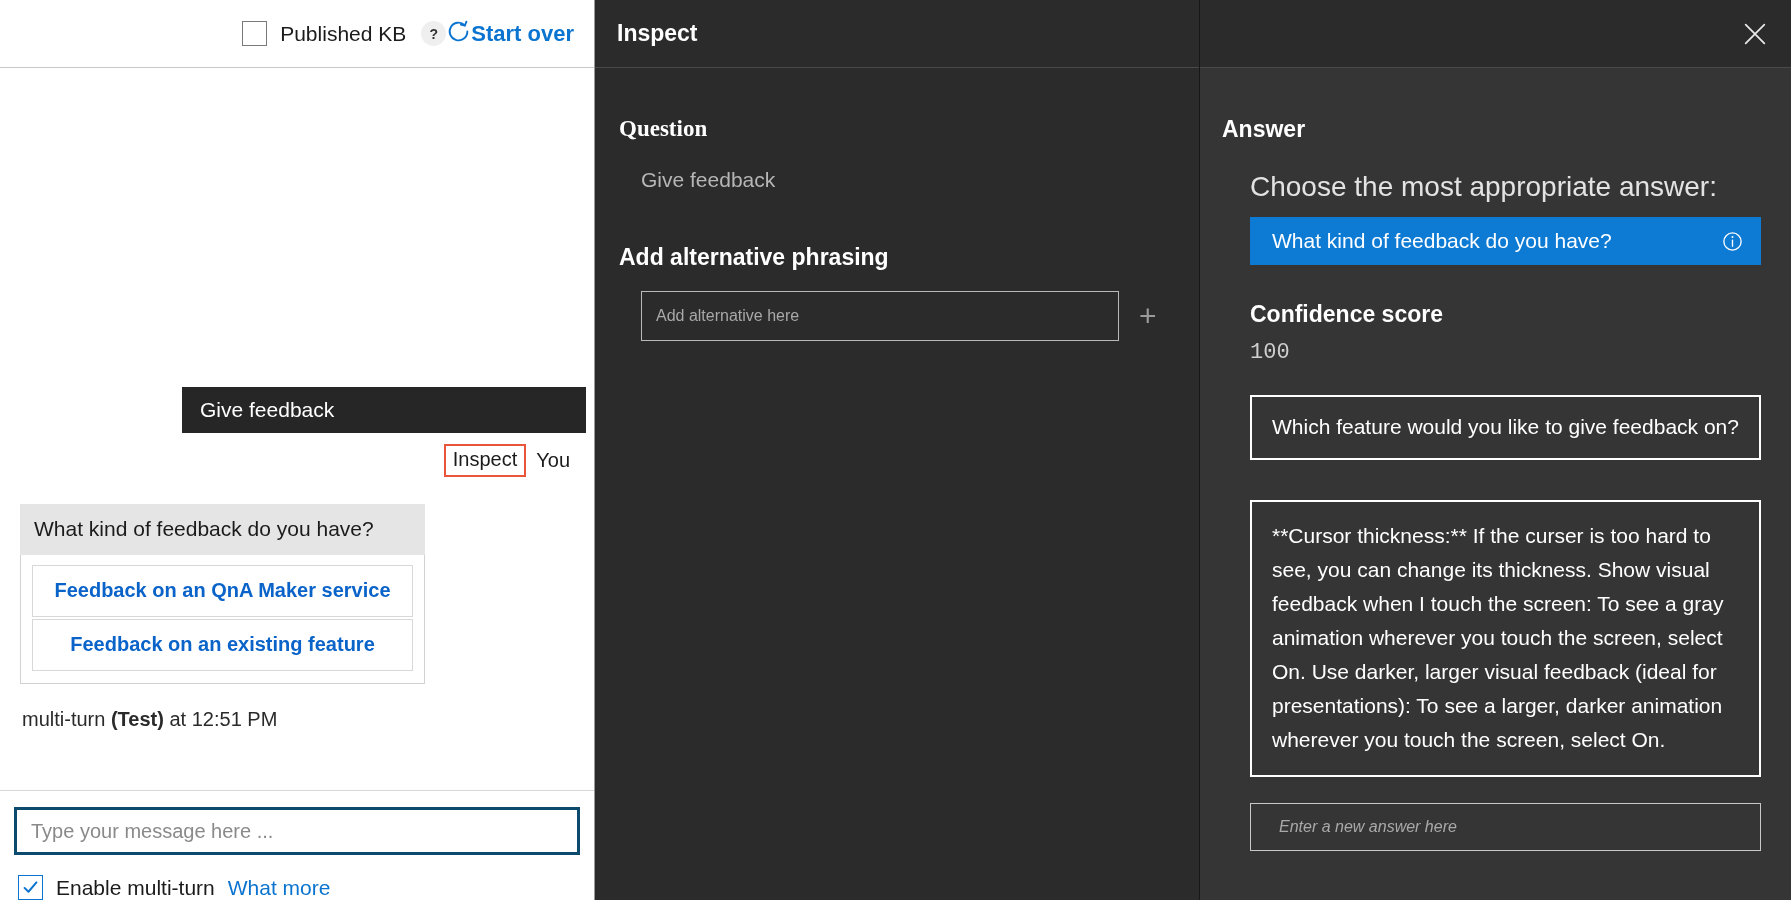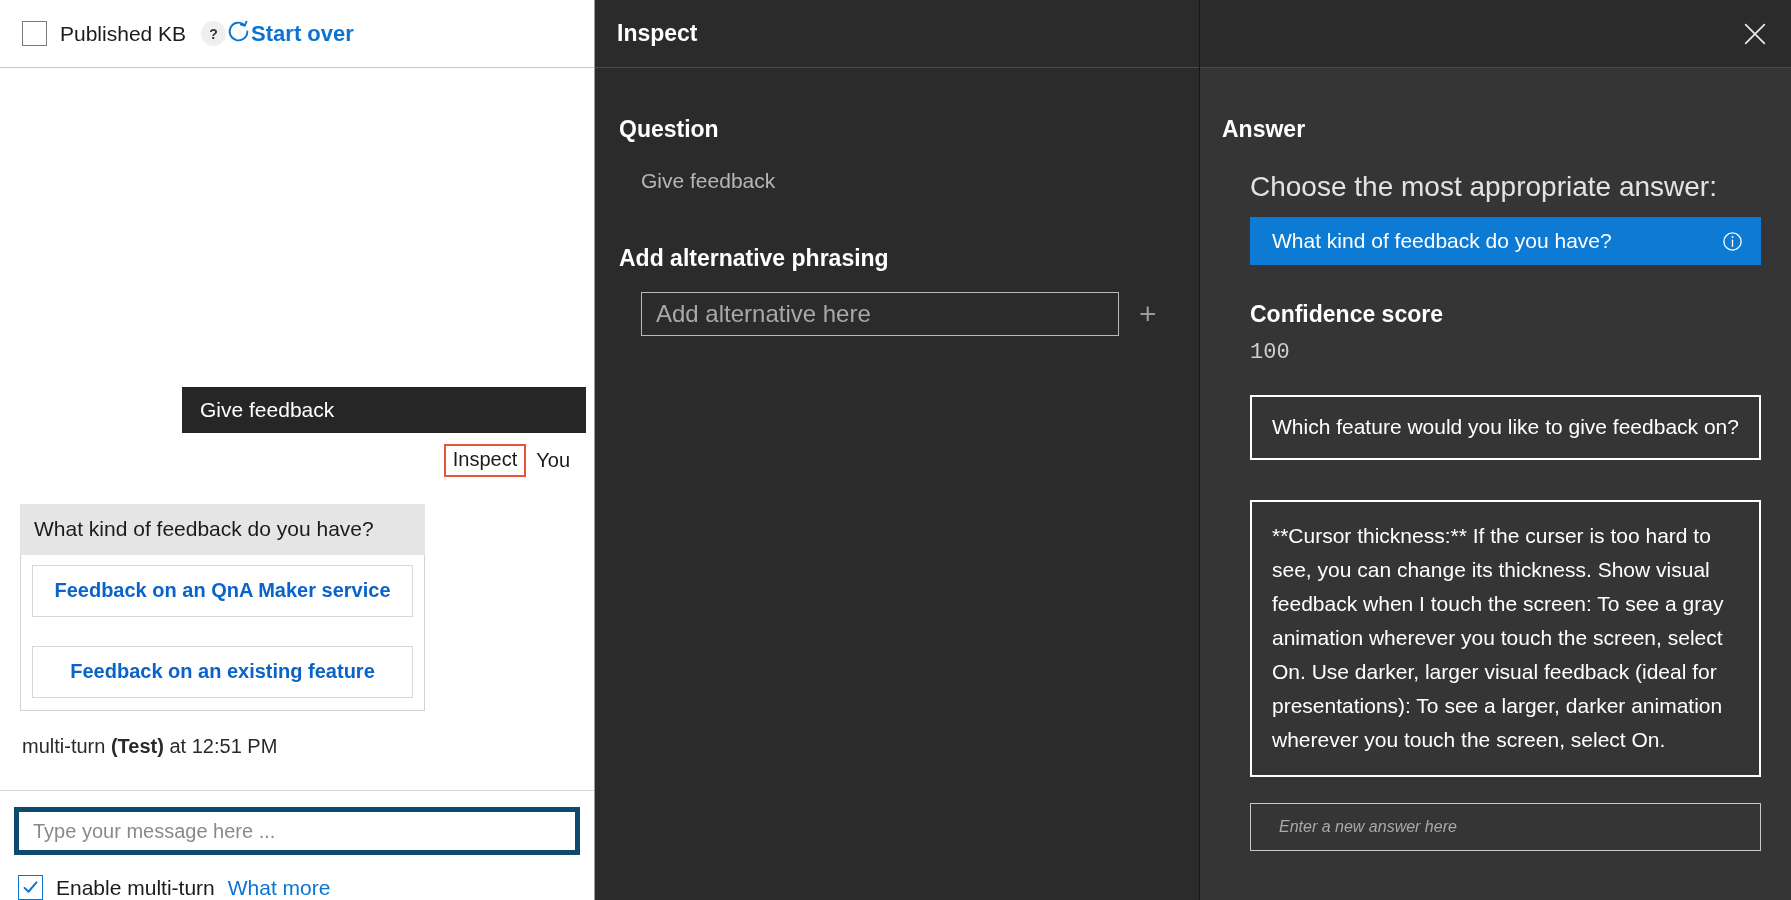--- a/index.html
+++ b/index.html
@@ -26,21 +26,21 @@
     flex-direction: column;
     position: relative;
   }
   .chat-header {
     height: 68px;
     min-height: 68px;
     border-bottom: 1px solid #c8c8c8;
     display: flex;
     align-items: center;
     padding: 0 20px 0 22px;
-    justify-content: flex-start;
+    justify-content: flex-end;
   }
   .pub-group { display: flex; align-items: center; gap: 13px; }
   .pub-checkbox {
     width: 25px; height: 25px;
     border: 1.6px solid #7a7a7a;
     background: #fff;
     display: inline-block;
   }
   .pub-label { font-size: 21px; color: #1b1b1b; }
   .help-badge {
@@ -105,40 +105,40 @@
     padding: 10px 11px 12px 11px;
   }
   .prompt-btn {
     border: 1px solid #d8d8d8;
     background: #fff;
     color: #0a63c9;
     font-size: 20px;
     font-weight: 700;
     text-align: center;
     padding: 13px 6px 14px 6px;
-    margin-bottom: 29px;
+    margin-bottom: 2px;
   }
   .prompt-btn:last-child { margin-bottom: 0; }
 
   .turn-meta {
     margin-top: 24px;
     margin-left: 12px;
     font-size: 20px;
     color: #2a2a2a;
   }
   .turn-meta b { font-weight: 700; }
 
   .chat-footer {
     border-top: 1px solid #d8d8d8;
     padding: 16px 14px 0 14px;
   }
   .msg-input {
     width: 100%;
     height: 48px;
-    border: 5px solid #0c4a6e;
+    border: 3px solid #0c4a6e;
     background: #fff;
     font-size: 20px;
     color: #8a8a8a;
     padding: 0 14px;
     font-family: "Liberation Sans", sans-serif;
     outline: none;
   }
   .msg-input::placeholder { color: #8a8a8a; }
   .multiturn-row {
     display: flex; align-items: center; gap: 13px;
@@ -168,35 +168,36 @@
     height: 68px; min-height: 68px;
     border-bottom: 1px solid #4a4a4a;
     display: flex; align-items: center;
     padding-left: 22px;
   }
   .inspect-title { font-size: 23px; font-weight: 700; color: #ffffff; }
   .inspect-body { padding: 48px 24px 0 24px; }
   .sec-label-big {
     font-size: 23px; font-weight: 700; color: #ffffff;
     margin-bottom: 26px;
+    font-family: Liberation Serif, serif;
   }
   .question-text {
     font-size: 21px; color: #b6b6b6; padding-left: 22px;
   }
   .sec-label-2 {
     font-size: 23px; font-weight: 700; color: #ffffff;
     margin-top: 52px; margin-bottom: 20px;
   }
   .alt-row { display: flex; align-items: center; gap: 20px; padding-left: 22px; }
   .alt-input {
-    width: 478px; height: 44px;
+    width: 478px; height: 50px;
     background: transparent;
     border: 1px solid #b9b9b9;
     color: #b0b0b0;
-    font-size: 24px;
+    font-size: 16px;
     padding: 0 14px;
     font-family: "Liberation Sans", sans-serif;
     outline: none;
   }
   .alt-input::placeholder { color: #a8a8a8; }
   .plus-btn {
     color: #9a9a9a; font-size: 30px; line-height: 1;
     font-weight: 300; user-select: none;
   }
 

